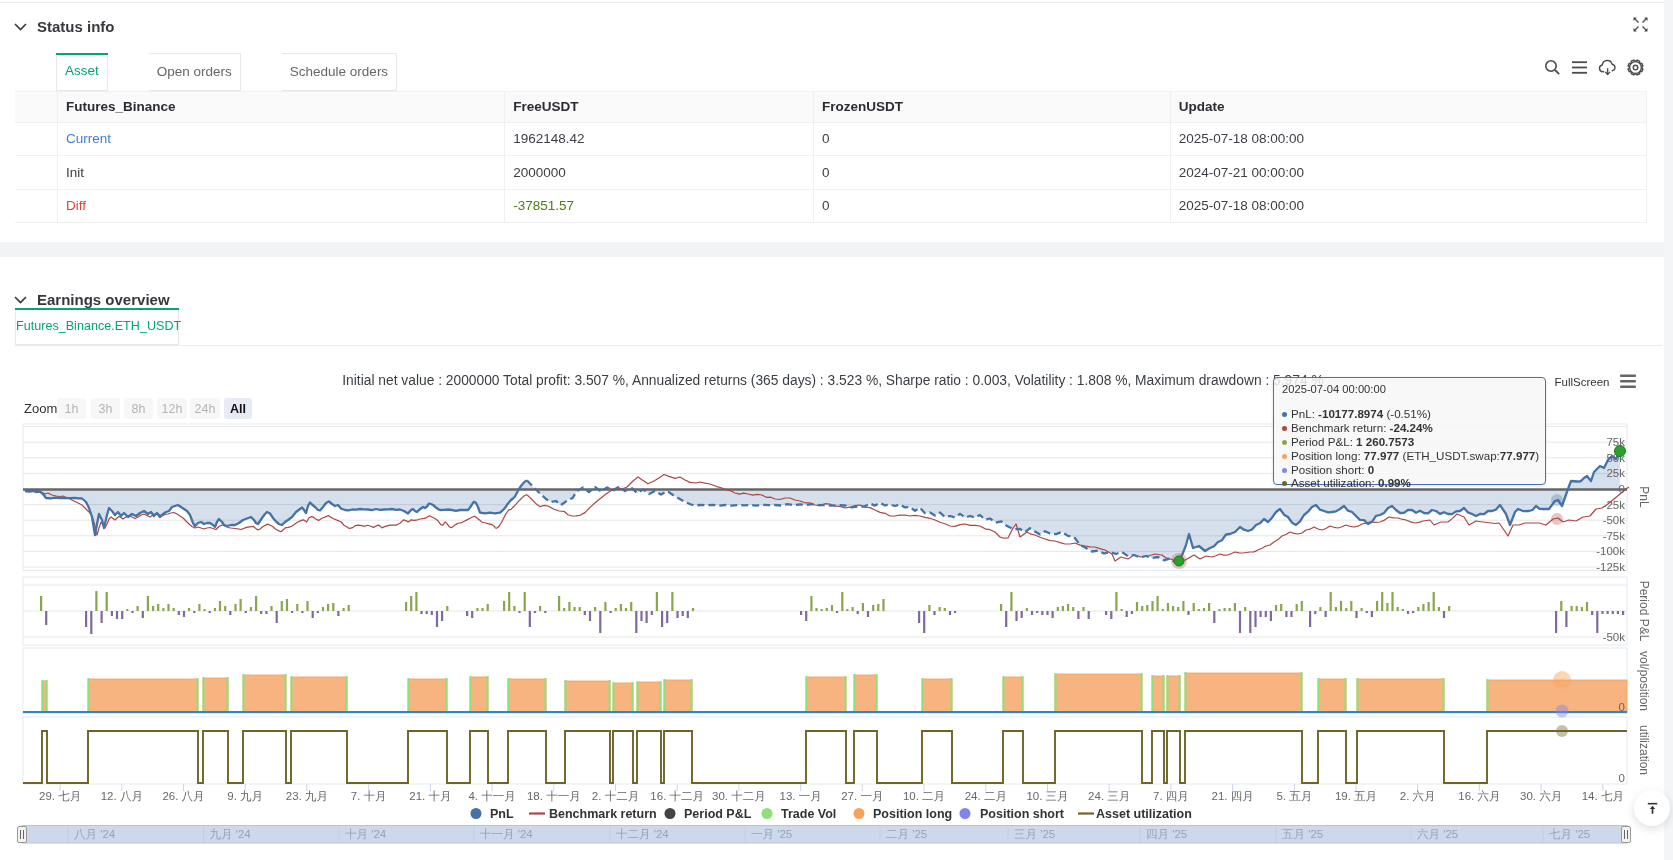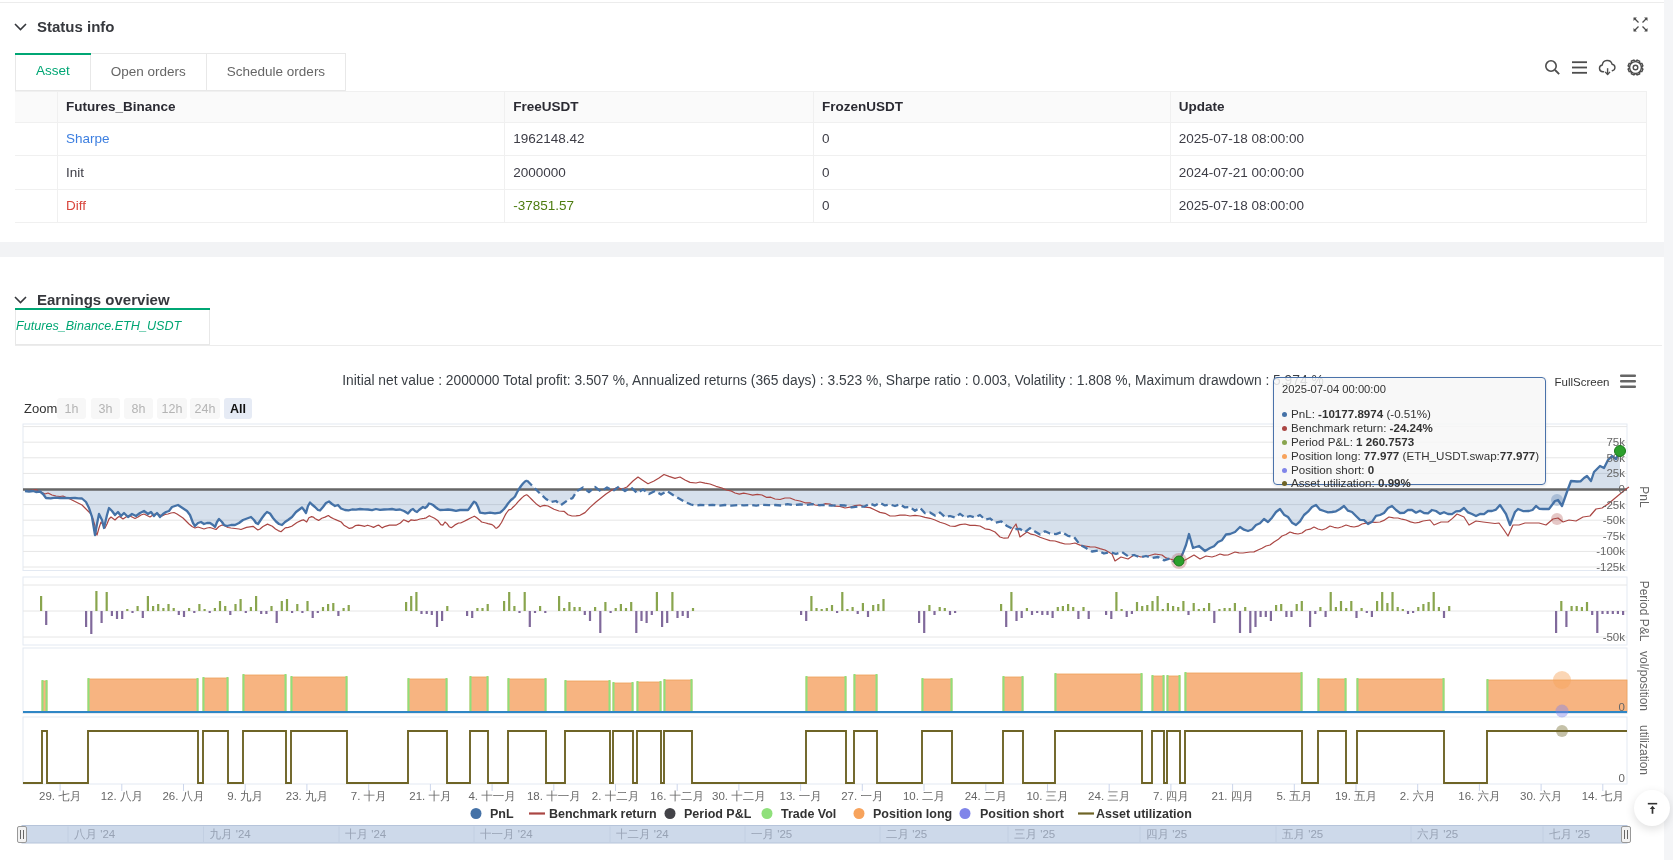--- a/index.html
+++ b/index.html
@@ -1,30 +1,30 @@
 <!DOCTYPE html>
 <html><head><meta charset="utf-8"><style>
 * { margin:0; padding:0; box-sizing:border-box; }
 html,body { width:1673px; height:860px; background:#fff; font-family:"Liberation Sans",sans-serif; overflow:hidden; }
 #page { position:relative; width:1673px; height:860px; }
 .topline { position:absolute; left:0; top:2px; width:100%; height:1px; background:#ececec; }
 .sechead { position:absolute; display:flex; align-items:center; gap:10px; font-size:15px; font-weight:bold; color:#36383d; }
 .tabs { position:absolute; left:15px; top:53px; display:flex; }
-.tab { height:38px; line-height:36px; padding:0 20px; font-size:13.5px; color:#666; background:#fff; border:1px solid #e8e8e8; border-left:none; position:relative; }
+.tab { height:38px; line-height:36px; padding:0 8px; font-size:13.5px; color:#666; background:#fff; border:1px solid #e8e8e8; border-left:none; position:relative;margin-left:41px; }
 .tab:first-child { border-left:1px solid #e8e8e8; }
 .tab.active { color:#00a674; border-top:none; }
 .tab.active:before { content:""; position:absolute; left:-1px; right:-1px; top:0; height:2px; background:#00a674; }
 .tbl { position:absolute; left:15px; top:91px; width:1632px; font-size:13.5px; color:#3d3d46; }
 .tr { display:flex; height:33.5px; align-items:center; border-bottom:1px solid #f0f0f0; }
 .tr.hd { background:#fafafa; border-top:1px solid #f0f0f0; font-weight:bold; color:#2b2b33; height:31.5px;}
 .td { padding-left:8px; height:100%; display:flex; align-items:center; border-right:1px solid #f0f0f0; }
 .td:first-child { border-left:1px solid #f0f0f0;margin-left:42px; }
 .c1 { width:460px; } .c2 { width:317px; } .c3 { width:366px; } .c4 { width:489px;text-align:right; }
 .grayband { position:absolute; left:0; top:242px; width:1673px; height:15px; background:#f2f3f5; }
-.tab2 { position:absolute; left:15px; top:308px; width:195px; height:37px; line-height:35px; text-align:left; font-size:12.6px; color:#00a674; background:#fff; border:1px solid #e8e8e8;font-style:italic; }
+.tab2 { position:absolute; left:15px; top:308px; width:164px; height:37px; line-height:35px; text-align:left; font-size:12.6px; color:#00a674; background:#fff; border:1px solid #e8e8e8; }
 .tab2:before { content:""; position:absolute; left:-1px; right:-1px; top:-1px; height:2px; background:#00a674; }
 #tooltip { position:absolute; left:1273px; top:377px; width:273px; height:108px; background:rgba(247,247,247,0.85); border:1px solid #4a72aa; border-radius:4px; padding:5px 8px; font-size:11.6px; color:#333; box-shadow:0 1px 3px rgba(0,0,0,0.12); }
 .tt-title { font-size:11.2px; margin-bottom:12px; }
 .tt-row { line-height:13.5px; margin-top:0.4px; white-space:nowrap; }
 .tt-row b { font-weight:bold; }
 .dot { display:inline-block; width:5px; height:5px; border-radius:2.5px; margin-right:4px; vertical-align:1px; }
 .iconrow { position:absolute; top:59px; right:29px; display:flex; gap:10px; align-items:center; }
 .scrollstrip { position:absolute; right:0; top:0; width:9px; height:860px; background:#f4f5f7; }
 #backtop { position:absolute; left:1634px; top:790px; width:36px; height:36px; border-radius:50%; background:#fff; box-shadow:0 3px 10px rgba(0,0,0,0.13); display:flex; align-items:center; justify-content:center; z-index:5; }
 </style></head><body>
@@ -77,21 +77,21 @@
       </svg>
     </div>
 <div class="tbl">
   <div class="tr hd">
         <div class="td c1">Futures_Binance</div>
         <div class="td c2">FreeUSDT</div>
         <div class="td c3">FrozenUSDT</div>
         <div class="td c4">Update</div>
       </div>
   <div class="tr">
-        <div class="td c1" style="color:#3d7fe0">Sharpe</div>
+        <div class="td c1" style="color:#3d7fe0">Current</div>
         <div class="td c2">1962148.42</div>
         <div class="td c3">0</div>
         <div class="td c4">2025-07-18 08:00:00</div>
       </div>
   <div class="tr">
         <div class="td c1">Init</div>
         <div class="td c2">2000000</div>
         <div class="td c3">0</div>
         <div class="td c4">2024-07-21 00:00:00</div>
       </div>

